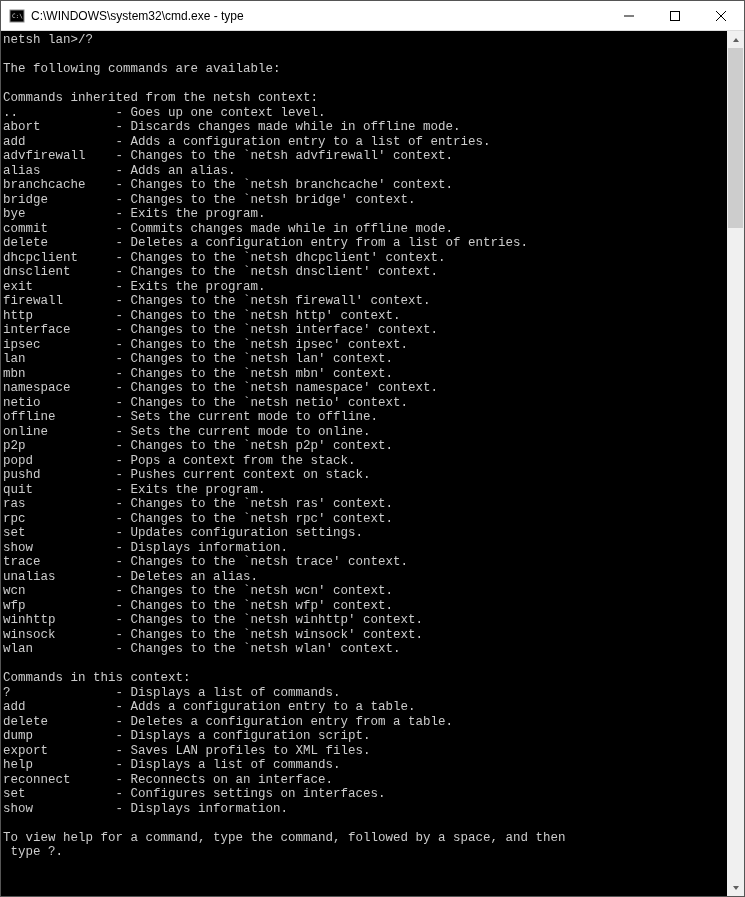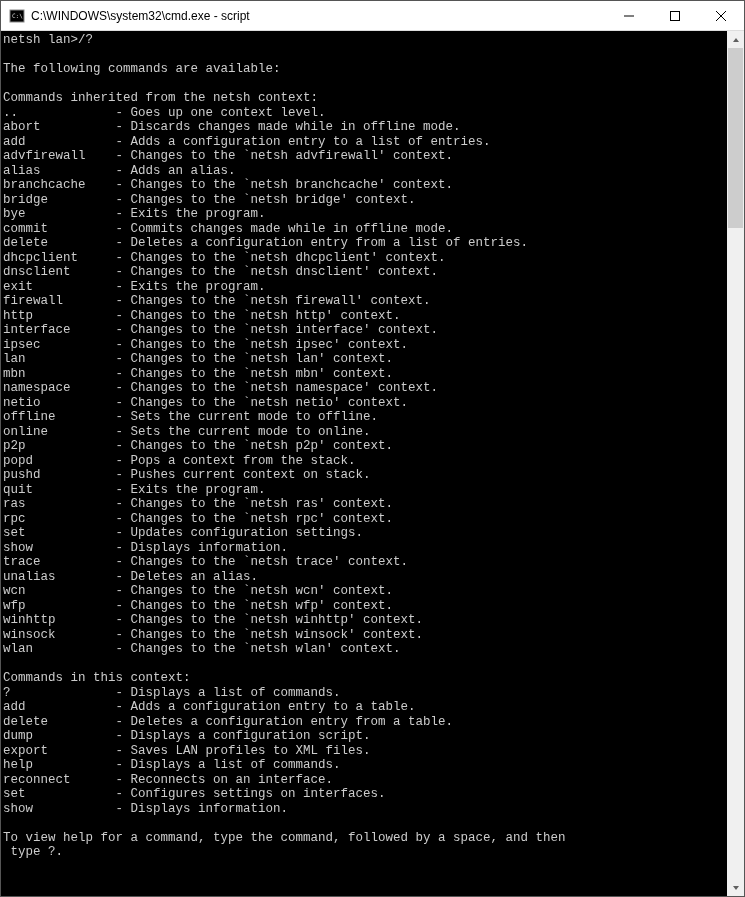--- a/index.html
+++ b/index.html
@@ -111,21 +111,21 @@
 <body>
 
 <div class="window">
   <div class="titlebar">
     <span class="icon">
       <svg width="16" height="16" viewBox="0 0 16 16">
         <rect x="1" y="2" width="14" height="12" fill="#000" stroke="#888" stroke-width="1"></rect>
         <text x="3" y="10" font-size="6" fill="#ccc" font-family="monospace">C:\</text>
       </svg>
     </span>
-    <span class="title">C:\WINDOWS\system32\cmd.exe - script</span>
+    <span class="title">C:\WINDOWS\system32\cmd.exe - type</span>
     <div class="controls">
       <div class="ctrl">
         <svg width="10" height="10" viewBox="0 0 10 10">
             <line x1="0" y1="5" x2="10" y2="5"></line>
           </svg>
       </div>
       <div class="ctrl">
         <svg width="10" height="10" viewBox="0 0 10 10">
             <rect x="0.5" y="0.5" width="9" height="9"></rect>
           </svg>

